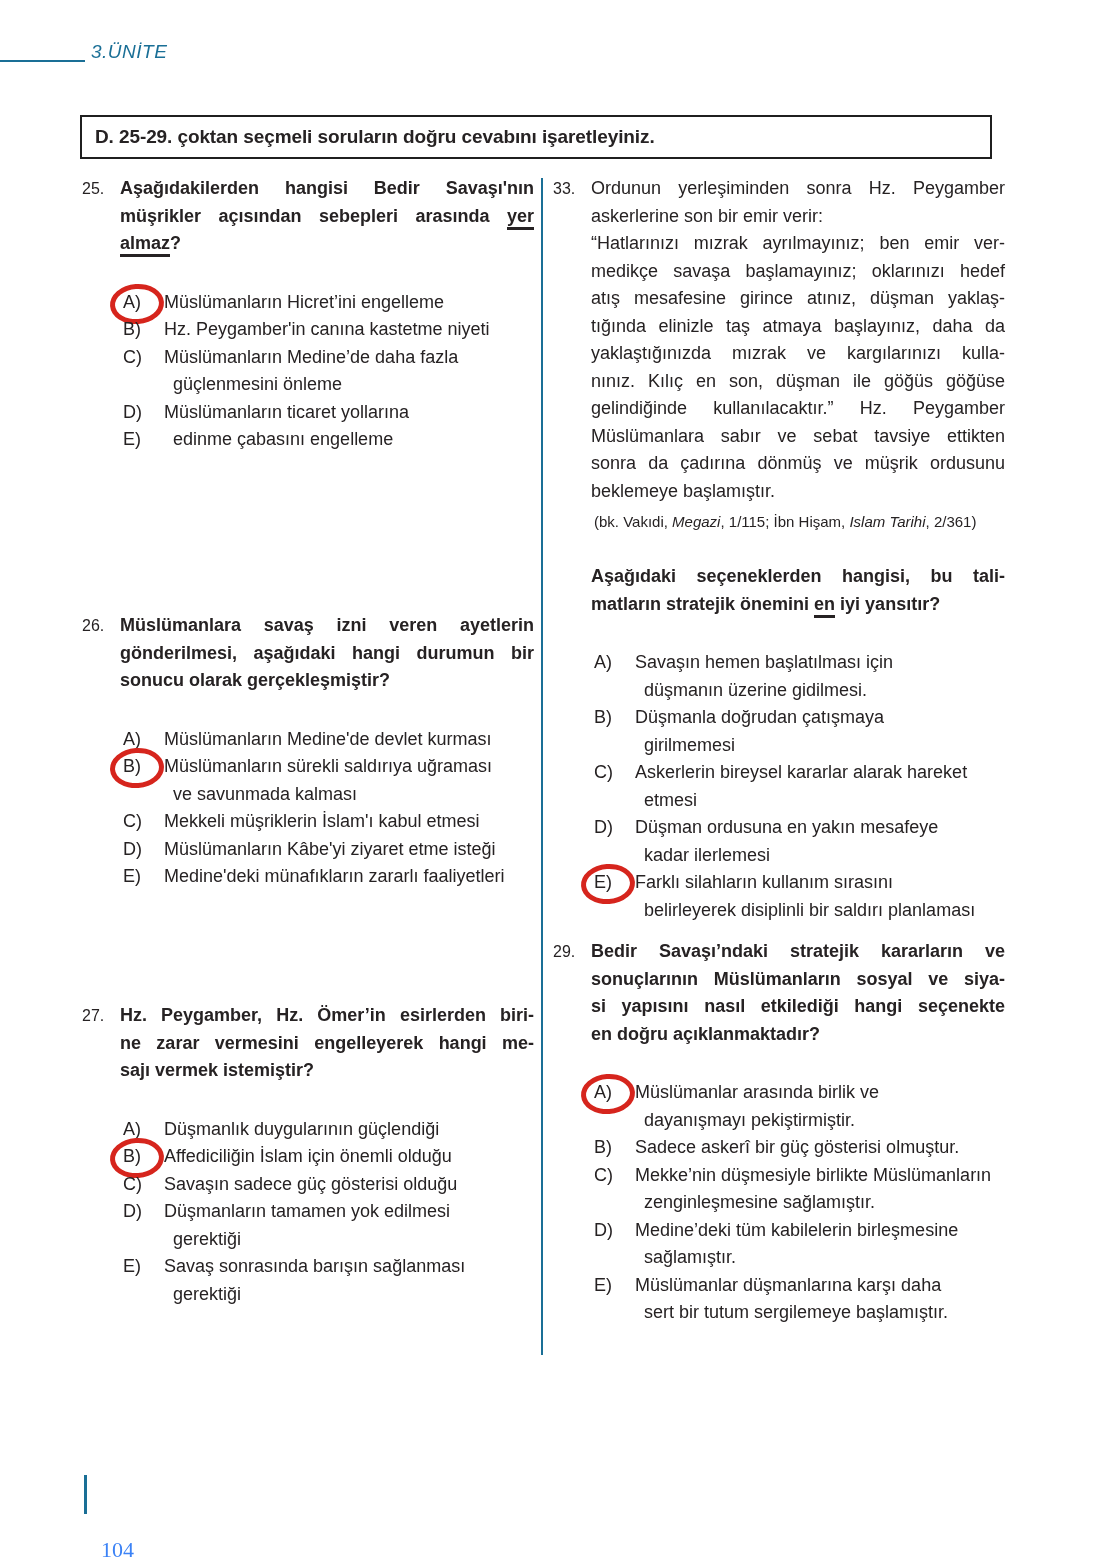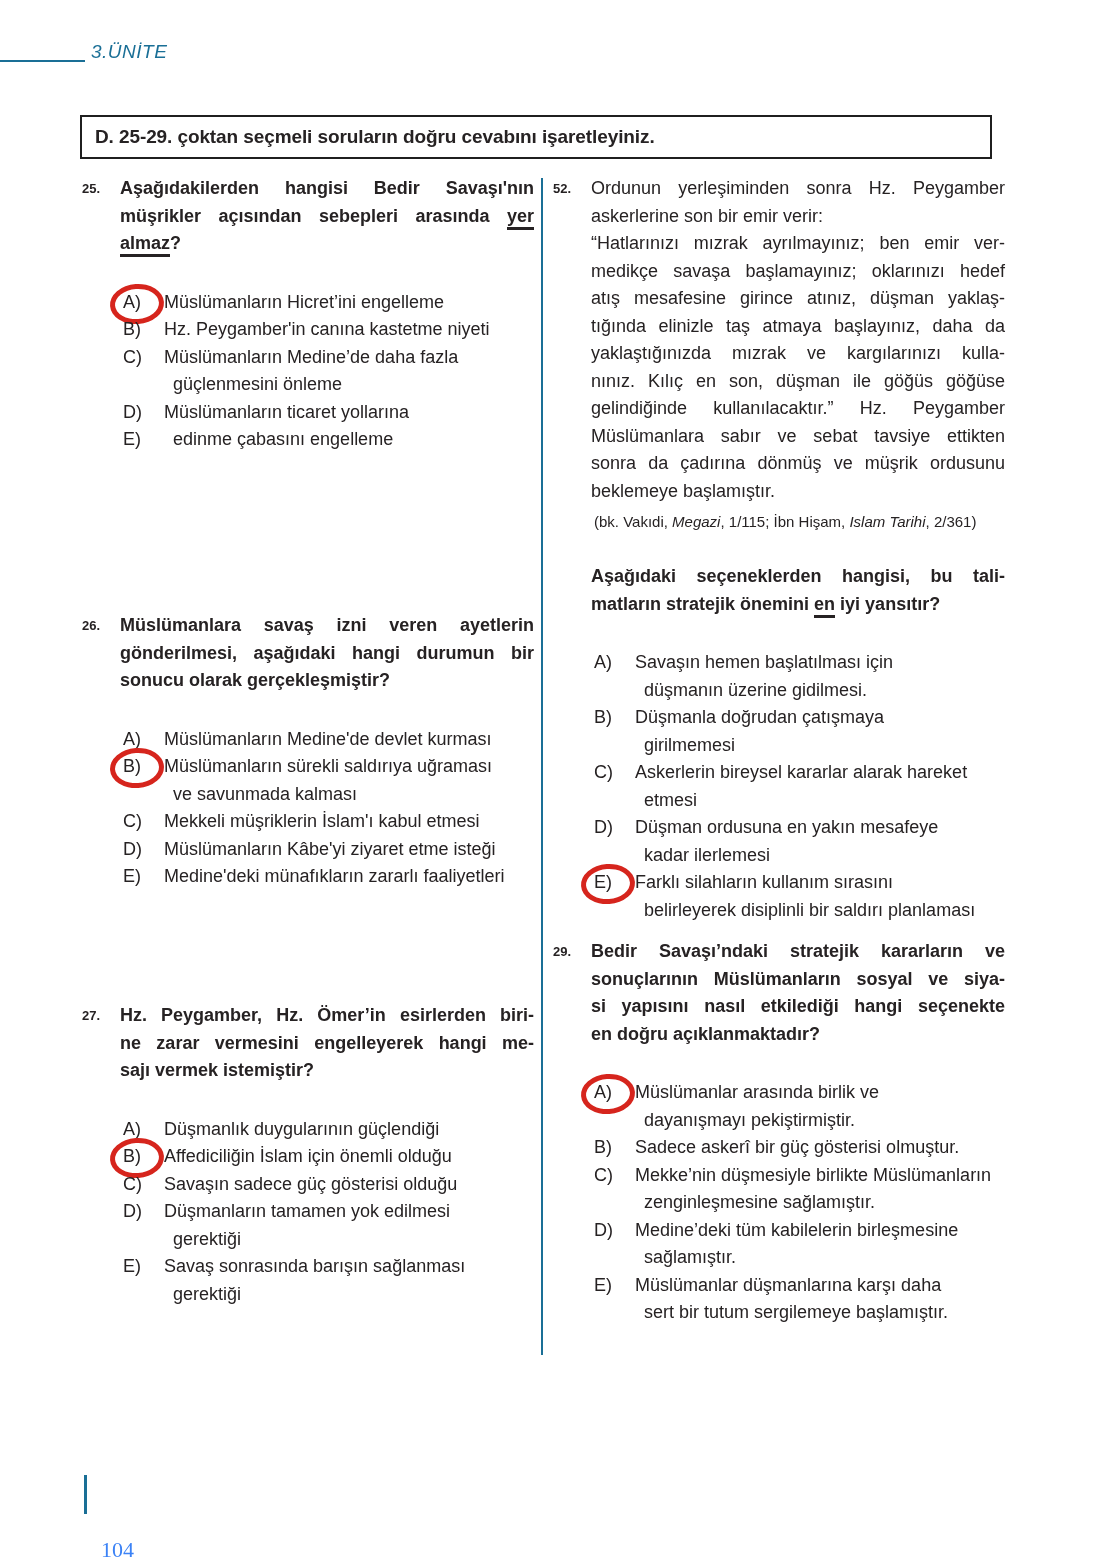--- a/index.html
+++ b/index.html
@@ -18,21 +18,21 @@
   
   .section-box{position:absolute;left:80px;top:115px;width:912px;height:44px;box-sizing:border-box;border:2px solid #1f1f1f;display:flex;align-items:center;padding-left:13px;background:#fff;}
   .section-title{font-weight:700;font-size:19px;letter-spacing:-.1px;}
   
   .col{position:absolute;top:172px;width:452px;}
   .col-left{left:82px;}
   .col-right{left:553px;}
   .divider{position:absolute;left:541px;top:178px;width:2px;height:1177px;background:var(--teal);}
   
   .question{position:absolute;left:0;width:452px;}
-  .qnum{position:absolute;left:0;top:0;font-weight:700;font-size:13px;line-height:27.5px;}
+  .qnum{position:absolute;left:0;top:0;font-weight:400;font-size:16px;line-height:27.5px;}
   .qbody{margin-left:38px;font-size:18px;line-height:27.5px;}
   .stem{font-weight:700;}
   .qline{min-height:27.5px;}
   .jl{text-align:justify;text-align-last:justify;}
   .un{padding-bottom:1px;border-bottom:3px solid currentColor;}
   .passage{font-weight:400;}
   .citation{font-size:15px;line-height:20px;margin-top:7px;margin-left:3px;}
   .citation + .stem{margin-top:31px;}
   .options{margin-top:31px;}
   .opt{position:relative;padding-left:44px;}
@@ -154,21 +154,21 @@
               <span class="letter">E)</span>
               <div class="oline">Savaş sonrasında barışın sağlanması</div>
               <div class="oline cont">gerektiği</div>
             </div>
           </div>
         </div>
       </div>
     </div>
   <div class="col col-right">
       <div class="question" style="top: 3px;">
-        <div class="qnum">52.</div>
+        <div class="qnum">33.</div>
         <div class="qbody">
           <div class="passage">
             <div class="qline jl">Ordunun yerleşiminden sonra Hz. Peygamber</div>
             <div class="qline">askerlerine son bir emir verir:</div>
             <div class="qline jl">“Hatlarınızı mızrak ayrılmayınız; ben emir ver-</div>
             <div class="qline jl">medikçe savaşa başlamayınız; oklarınızı hedef</div>
             <div class="qline jl">atış mesafesine girince atınız, düşman yaklaş-</div>
             <div class="qline jl">tığında elinizle taş atmaya başlayınız, daha da</div>
             <div class="qline jl">yaklaştığınızda mızrak ve kargılarınızı kulla-</div>
             <div class="qline jl">nınız. Kılıç en son, düşman ile göğüs göğüse</div>

